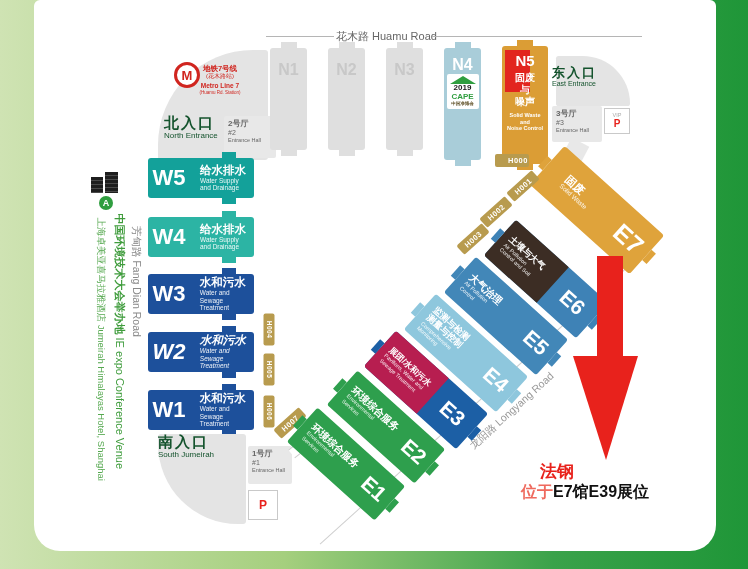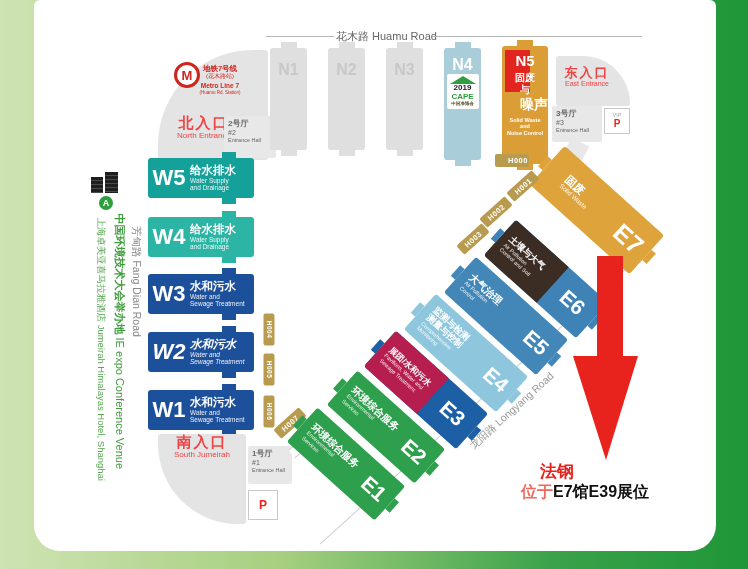--- a/index.html
+++ b/index.html
@@ -5,31 +5,31 @@
   * { margin:0; padding:0; box-sizing:border-box; }
   html,body { width:748px; height:569px; }
   body { position:relative; overflow:hidden; font-family:"Liberation Sans","DejaVu Sans",sans-serif; }
   .abs { position:absolute; }
   .bg { position:absolute; inset:0; background:linear-gradient(90deg,#cfe3b3,#a5cf7e 38%,#3aa24a 74%,#1f9638); }
   .card { position:absolute; left:34px; top:0; width:682px; height:551px; background:#fff; border-radius:6px 6px 26px 26px; }
   .hline { position:absolute; height:1px; background:#b5b5b5; }
   .road-label { position:absolute; color:#666; font-size:11px; text-align:center; white-space:nowrap; }
   .vtext { position:absolute; white-space:nowrap; text-align:center; transform:rotate(90deg); }
   .fan { position:absolute; background:#e4e4e4; }
-  .ent { position:absolute; text-align:center; color:#ef4444; line-height:1.1; }
+  .ent { position:absolute; color:#14532d; line-height:1.1; }
   .ent .zh { font-size:15px; font-weight:bold; letter-spacing:2px; }
   .ent .en { font-size:8px; }
   .hallbox { position:absolute; background:#e8e8e8; color:#666; padding:3px 4px; line-height:1.2; border-radius:2px; }
   .hallbox .t1 { font-size:8px; font-weight:bold; }
   .hallbox .t2 { font-size:7px; }
   .hallbox .t3 { font-size:5.5px; }
   .nblock { position:absolute; width:37px; height:102px; background:#dfdfdf; border-radius:3px; color:#c8c8c8; font-size:16px; font-weight:bold; text-align:center; padding-top:13px; }
   .nblock::before, .nblock::after { content:""; position:absolute; left:50%; margin-left:-8px; width:16px; height:6px; background:inherit; }
   .nblock::before { top:-6px; } .nblock::after { bottom:-6px; }
-  .wblock { position:absolute; left:148px; width:106px; height:40px; border-radius:3px; color:#fff; display:flex; align-items:center; }
+  .wblock { position:absolute; left:148px; width:106px; height:40px; border-radius:3px; color:#fff; display:flex; align-items:center;gap:10px; }
   .wblock::before, .wblock::after { content:""; position:absolute; right:18px; width:14px; height:6px; background:inherit; }
   .wblock::before { top:-6px; } .wblock::after { bottom:-6px; }
   .wid { width:42px; text-align:center; font-size:22px; font-weight:bold; }
   .wzh { font-size:11.5px; font-weight:bold; line-height:1.1; }
   .wen { font-size:6.5px; opacity:.92; line-height:1.15; }
   .eblock { position:absolute; border-radius:3px; color:#fff; display:flex; align-items:center; justify-content:space-between; padding:0 9px; }
   .eblock::before, .eblock::after { content:""; position:absolute; top:50%; margin-top:-7px; width:6px; height:14px; background:inherit; }
   .eblock::before { left:-6px; } .eblock::after { right:-6px; }
   .ezh { font-size:10px; font-weight:bold; line-height:1.1; }
   .een { font-size:5.5px; opacity:.92; line-height:1.15; }
@@ -76,21 +76,21 @@
 <div class="fan" style="left:158px;top:50px;width:110px;height:110px;border-top-left-radius:95px 95px;border-radius:95px 3px 3px 3px;"></div>
 <div class="metro-circle" style="left:174px;top:62px;">
     <span>M</span>
   </div>
 <div class="metro-txt" style="left:198px;top:64px;width:44px;">
   <div style="font-size:7.5px;font-weight:bold;">地铁7号线</div>
   <div style="font-size:6px;">(花木路站)</div>
   <div style="font-size:6.5px;font-weight:bold;margin-top:2px;">Metro Line 7</div>
   <div style="font-size:4.5px;">(Huamu Rd. Station)</div>
 </div>
-<div class="ent" style="left:158px;top:115px;width:92px;">
+<div class="ent" style="left:164px;top:115px;width:92px;">
   <div class="zh">北入口</div>
   <div class="en">North Entrance</div>
 </div>
 <div class="hallbox" style="left:224px;top:116px;width:52px;height:42px;">
   <div class="t1">2号厅</div>
   <div class="t2">#2</div>
   <div class="t3">Entrance Hall</div>
 </div>
 
 <div class="nblock" style="left:270px;top:48px;"><span>N1</span></div>
@@ -105,21 +105,21 @@
     <div class="capename">CAPE</div>
     <div class="capecn">中国净博会</div>
   </div>
 </div>
 
 <div class="nblock" style="left:502px;top:46px;width:46px;height:118px;background:#db9d35;color:#fff;padding-top:6px;">
   <div class="n5red"></div>
   <div class="n5c" style="font-size:15px;font-weight:bold;">N5</div>
   <div class="n5c" style="font-size:10px;font-weight:bold;margin-top:2px;">固废</div>
   <div class="n5c" style="font-size:10px;font-weight:bold;">与</div>
-  <div class="n5c" style="font-size:14px;font-weight:bold;text-align:right;">噪声</div>
+  <div class="n5c" style="font-size:10px;font-weight:bold;">噪声</div>
   <div class="n5c" style="font-size:5.5px;margin-top:4px;">Solid Waste</div>
   <div class="n5c" style="font-size:5.5px;">and</div>
   <div class="n5c" style="font-size:5.5px;">Noise Control</div>
 </div>
 <div class="gold" style="left:495px;top:154px;width:34px;height:13px;padding-left:12px;">H000</div>
 
 <div class="fan" style="left:556px;top:56px;width:74px;height:50px;border-radius:3px 55px 3px 3px;"></div>
 <div class="ent" style="left:552px;top:66px;width:70px;">
   <div class="zh" style="font-size:13px;">东入口</div>
   <div class="en" style="font-size:7px;">East Entrance</div>

